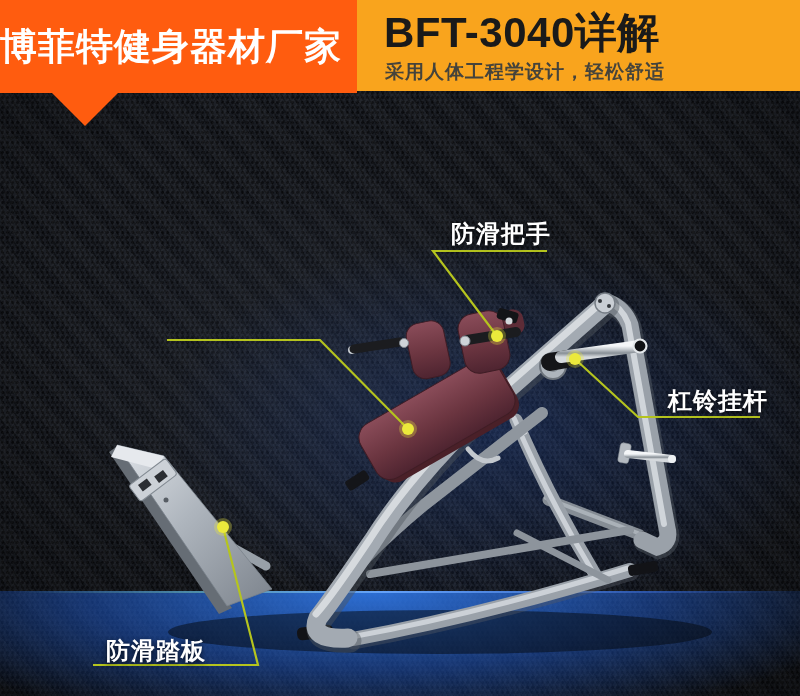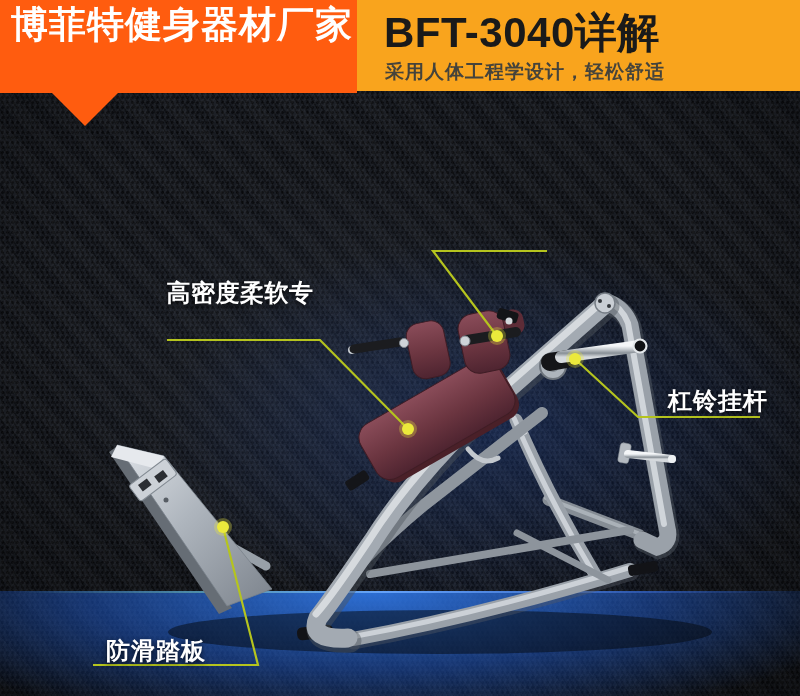--- a/index.html
+++ b/index.html
@@ -17,21 +17,21 @@
       repeating-linear-gradient(62deg, rgba(0,0,0,0.30) 0 1.5px, rgba(0,0,0,0) 1.5px 5px),
       radial-gradient(rgba(0,0,0,0.5) 1px, rgba(0,0,0,0) 1.8px),
       #181b21;
     background-size:auto,auto,auto,auto,auto,auto,5px 5px,auto;
   }
 
   
   .brand-banner{
     position:absolute;left:0;top:0;width:357px;height:93px;
     background:var(--brand_bg,#ff5c0f);
-    display:flex;padding-left:11px;z-index:6;
+    display:flex;align-items:center;z-index:6;
   }
   .brand-banner .brand-text{
     color:#fff;font-size:37px;font-weight:bold;letter-spacing:1px;white-space:nowrap;
   }
   .brand-tail{
     position:absolute;left:52px;top:93px;width:0;height:0;z-index:6;
     border-left:33px solid transparent;border-right:33px solid transparent;
     border-top:33px solid var(--brand_bg,#ff5c0f);
   }
   .title-block{
@@ -222,21 +222,22 @@
     <g>
         <circle class="ann-dot-glow" cx="575" cy="359" r="9"></circle>
         <circle class="ann-dot" cx="575" cy="359" r="6"></circle>
       </g>
     <g>
         <circle class="ann-dot-glow" cx="223" cy="527" r="9"></circle>
         <circle class="ann-dot" cx="223" cy="527" r="6"></circle>
       </g>
   </svg>
 
+  <div class="callout-label" style="left:451px;top:218px;">防滑把手</div>
 
   <div class="callout-label center" style="left:156px;top:279px;width:168px;">
-    <span>高密度柔软专</span><br>
+    <br>
   </div>
 
   <div class="callout-label" style="left:668px;top:385px;">杠铃挂杆</div>
 
   <div class="callout-label" style="left:106px;top:635px;">防滑踏板</div>
 </div>
 
 </body></html>

